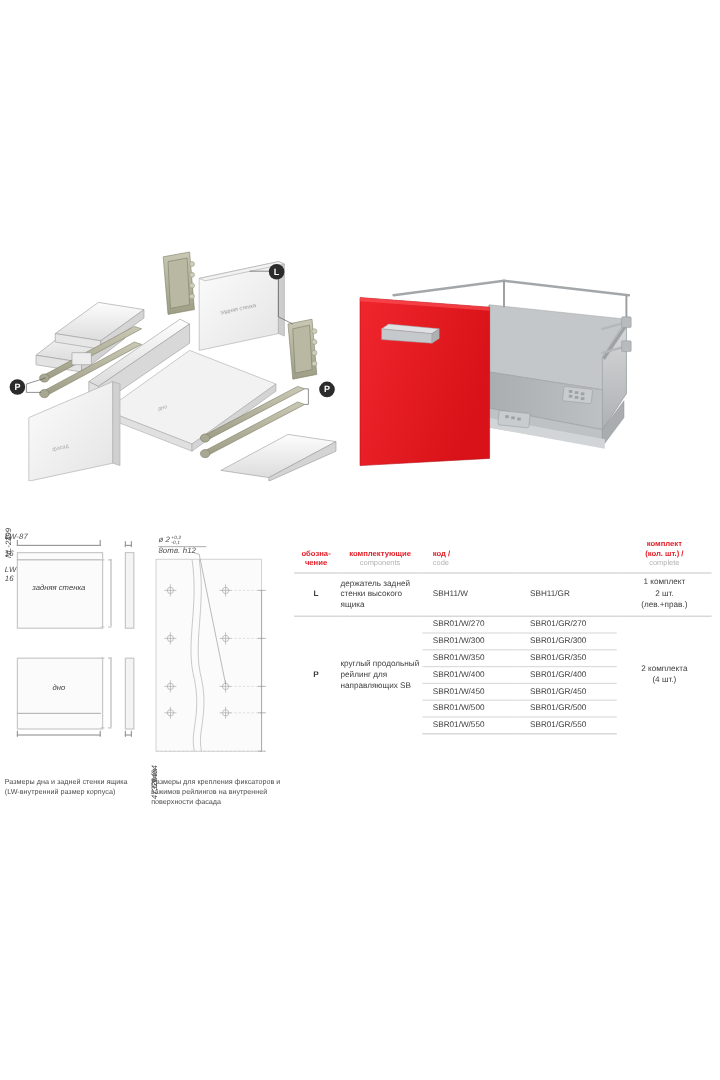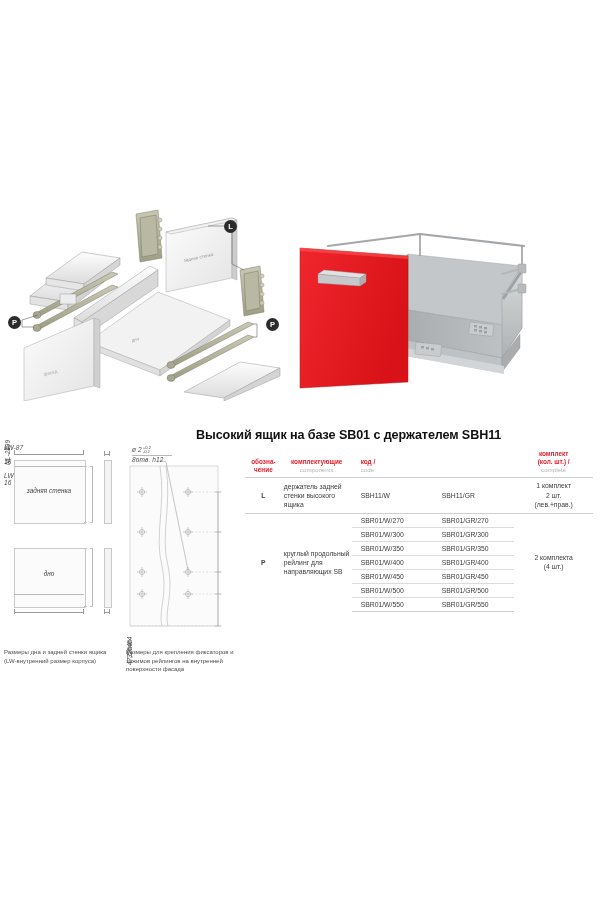--- a/index.html
+++ b/index.html
@@ -242,21 +242,20 @@
       <path d="M12,26 L120,34 L120,37 L12,29 Z" fill="#ff5a5f" opacity="0.55"></path>
 
       <g>
         <path d="M30,52 L72,56 L72,64 L30,61 Z" fill="#c6c9cb" stroke="#9b9e9f" stroke-width="0.4"></path>
         <path d="M30,52 L36,48 L78,52 L72,56 Z" fill="#dfe2e4" stroke="#9b9e9f" stroke-width="0.4"></path>
         <path d="M72,56 L78,52 L78,60 L72,64 Z" fill="#aeb1b3" stroke="#9b9e9f" stroke-width="0.4"></path>
       </g>
     </svg>
   </div>
 
-  <div class="title">Высокий ящик на базе SB01 с держателем SBH11</div>
 
   <div id="dwg-panels">
 
     <div class="arrowline" style="left:10px;top:10px;width:70px;"></div>
     <div class="tick" style="left:10px;top:6px;"></div>
     <div class="tick" style="left:79px;top:6px;"></div>
     <div class="dimtxt" style="left:28px;top:1px;">LW-87</div>
 
     <div class="panelbox" style="left:10px;top:16px;width:70px;height:62px;"></div>
     <div class="ln lnh" style="left:10px;top:22px;width:70px;"></div>

